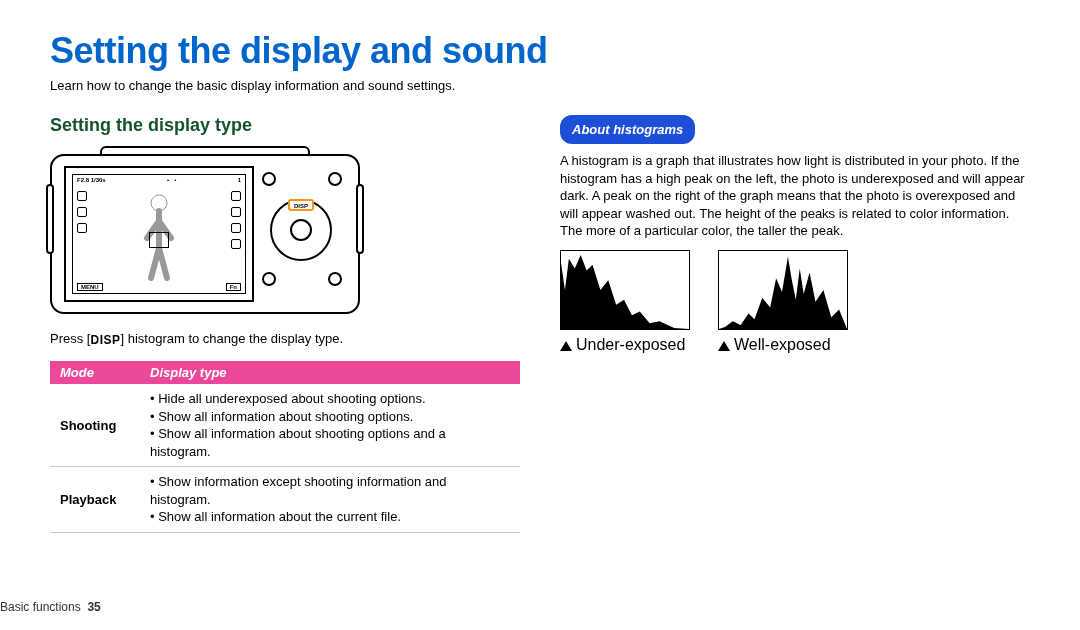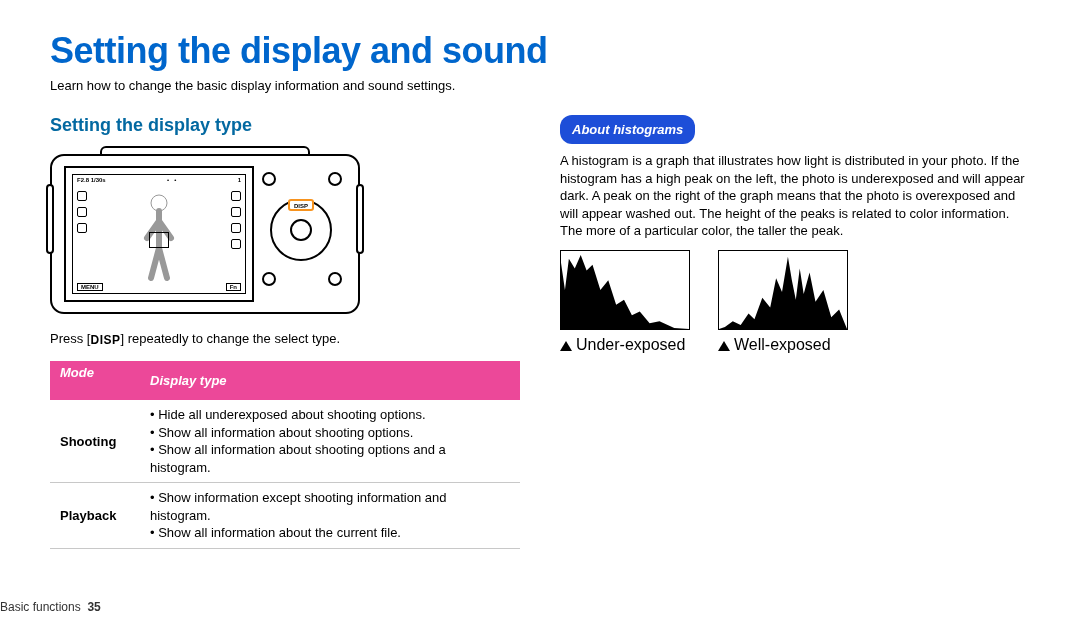--- a/index.html
+++ b/index.html
@@ -23,21 +23,21 @@
     font-size: 13px;
     margin-bottom: 22px;
   }
   .columns {
     display: flex;
     gap: 40px;
   }
   .col-left { width: 470px; }
   .col-right { width: 470px; }
   .section-heading {
-    color: #0369a1;
+    color: #14532d;
     font-size: 18px;
     font-weight: 700;
     margin-bottom: 6px;
   }
   .body-text {
     font-size: 13px;
     line-height: 1.35;
     margin-bottom: 10px;
   }
   .pill {
@@ -213,21 +213,21 @@
     font-size: 13px;
   }
   .mode-table .thead {
     display: flex;
     background: #ec4899;
     color: #fff;
     font-style: italic;
     font-weight: 600;
   }
   .mode-table .th1 { width: 90px; padding: 4px 10px; }
-  .mode-table .th2 { flex: 1; padding: 12px 10px; font-style: italic; }
+  .mode-table .th2 { flex: 1; padding: 4px 10px; font-style: italic; }
   .mode-table .trow {
     display: flex;
     border-bottom: 1px solid #c8c8c8;
     padding: 6px 0;
   }
   .mode-table .td1 {
     width: 90px;
     padding: 0 10px;
     font-weight: 700;
     display: flex;
@@ -324,21 +324,21 @@
       <div class="cam-btn b2"></div>
       <div class="dpad">
         <div class="dpad-inner"></div>
         <div class="dpad-disp">DISP</div>
       </div>
       <div class="cam-btn b3"></div>
       <div class="cam-btn b4"></div>
     </div>
 
     <div class="press-line">
-      <span>Press [</span><span class="disp-badge">DISP</span><span>] repeatedly to change the select type.</span>
+      <span>Press [</span><span class="disp-badge">DISP</span><span>] histogram to change the display type.</span>
     </div>
 
     <div class="mode-table">
       <div class="thead">
         <div class="th1">Mode</div>
         <div class="th2">Display type</div>
       </div>
       <div class="trow">
         <div class="td1">Shooting</div>
         <div class="td2">

